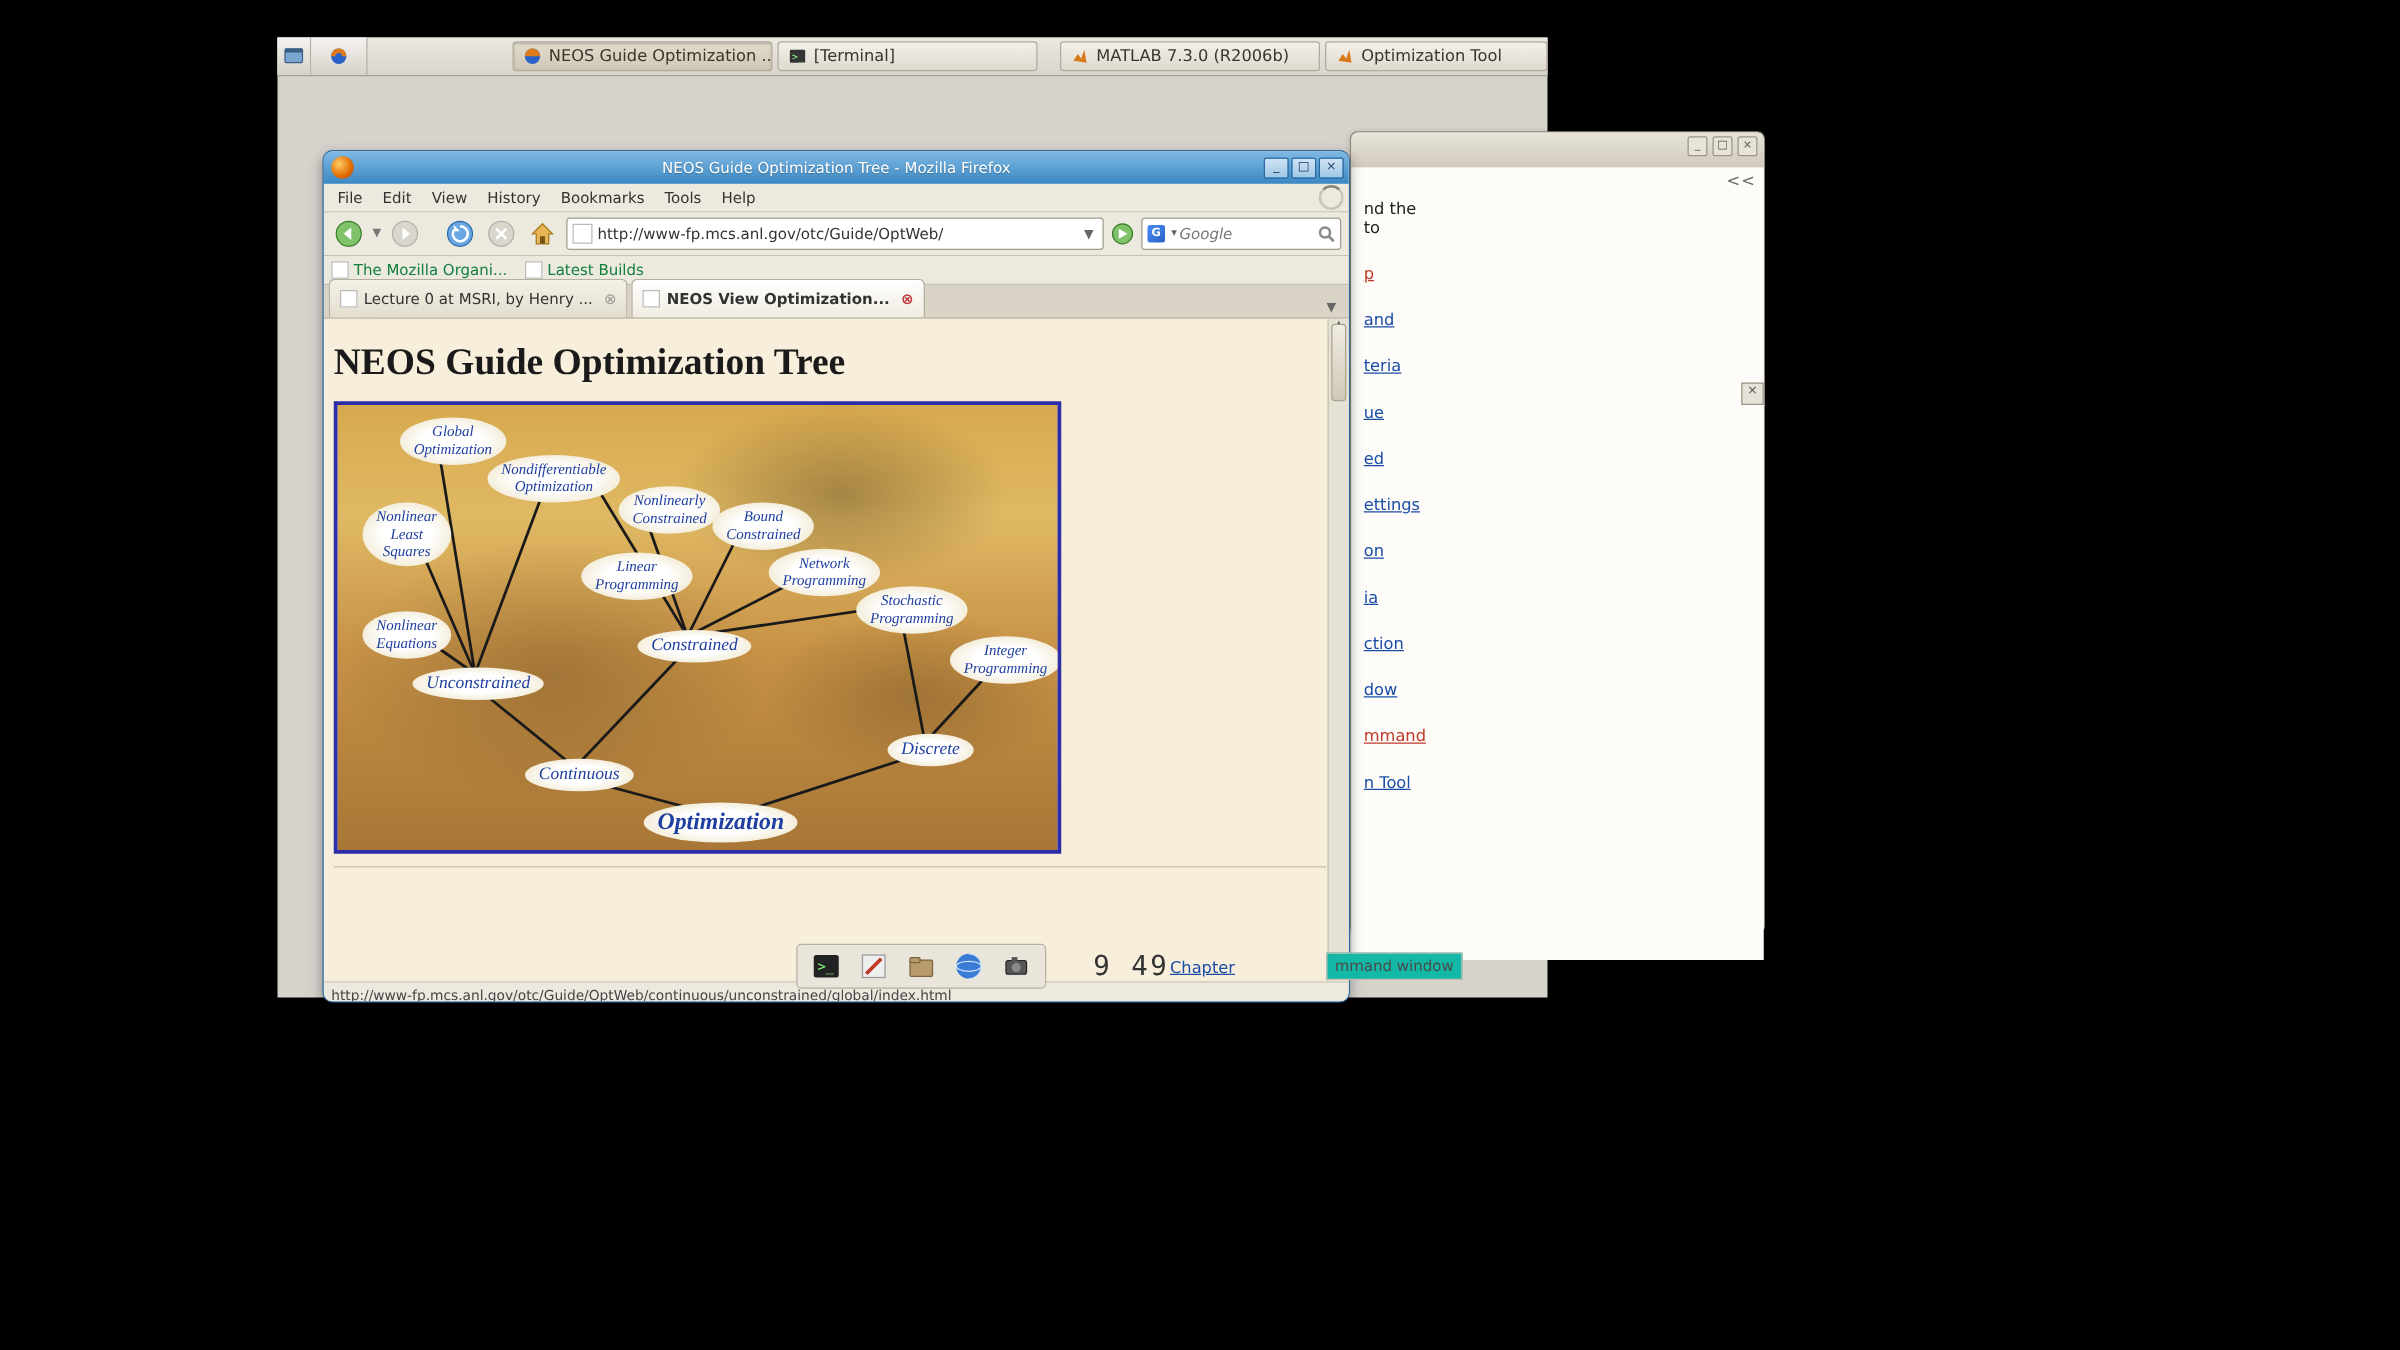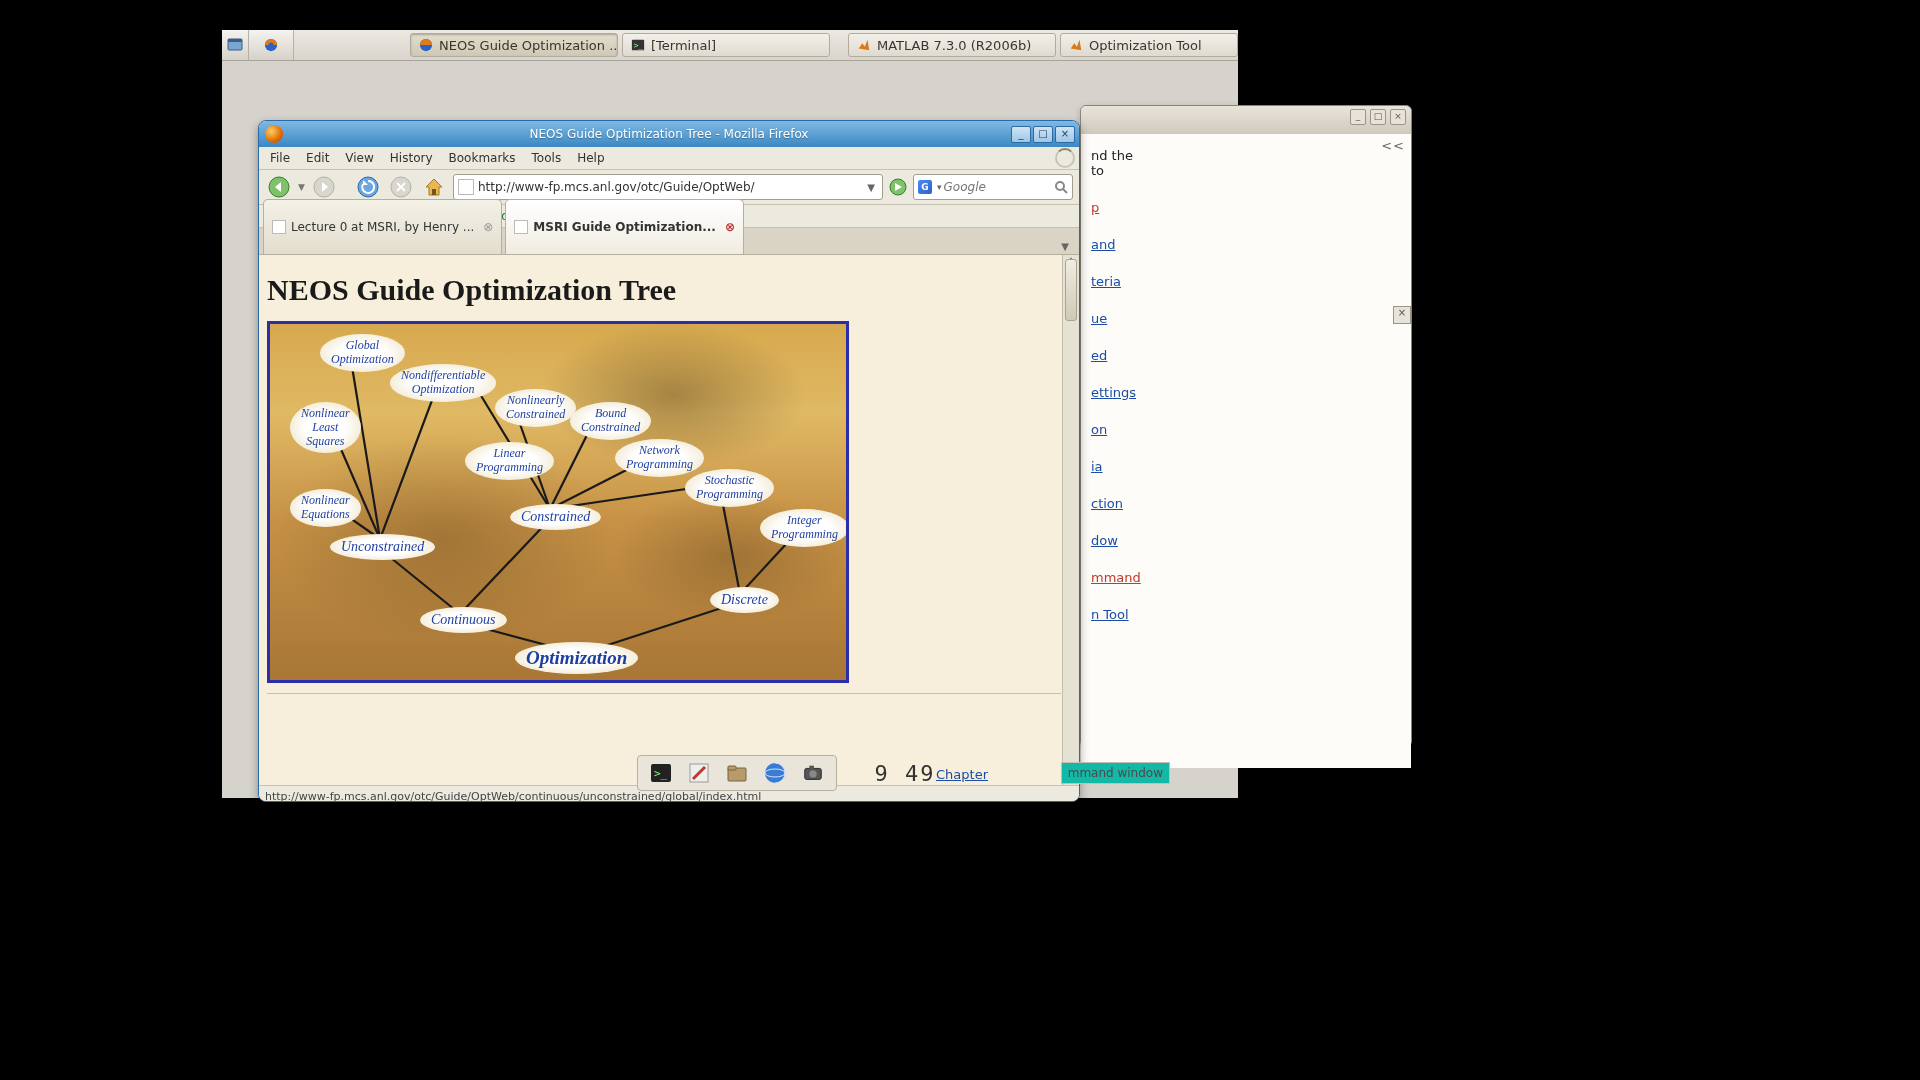--- a/index.html
+++ b/index.html
@@ -55,21 +55,21 @@
   .searchbox { width:150px; height:24px; background:#fff; border:1px solid #a39d8e; border-radius:3px; display:flex; align-items:center; padding:0 4px; font-size:12px; color:#777; font-style:italic; }
   .searchbox .sicn { width:14px; height:14px; margin-right:3px; background:linear-gradient(135deg,#4a8af4,#2a63c8); border-radius:2px; font-size:9px; color:#fff; font-style:normal; text-align:center; line-height:14px; font-weight:bold;}
   .searchbox .drop { color:#666; font-size:9px; padding:0 2px;}
   .searchbox .mag { margin-left:auto; }
 
   .ff-bookmarks { height:22px; background:#ece9df; border-bottom:1px solid #c7c1b1; display:flex; align-items:center; padding:0 6px; gap:14px; font-size:12px; color:#15803d;}
   .bm { display:flex; align-items:center; gap:4px;}
   .bm .pageicon{ width:12px; height:12px; background:#fff; border:1px solid #bbb; }
 
   .ff-tabs { height:26px; background:#d9d4c5; border-bottom:1px solid #b5af9e; display:flex; align-items:flex-end; padding:0 4px; gap:3px;}
-  .tab { height:24px; background:linear-gradient(#f4f1e7,#e2ddce); border:1px solid #b5af9e; border-bottom:none; border-radius:5px 5px 0 0; display:flex; align-items:center; gap:5px; padding:15px 8px; font-size:12px; color:#333; max-width:250px;}
+  .tab { height:24px; background:linear-gradient(#f4f1e7,#e2ddce); border:1px solid #b5af9e; border-bottom:none; border-radius:5px 5px 0 0; display:flex; align-items:center; gap:5px; padding:3px 8px; font-size:12px; color:#333; max-width:250px;}
   .tab.active { background:linear-gradient(#ffffff,#f0ece0); font-weight:bold; }
   .tab .pageicon{ width:12px; height:12px; background:#fff; border:1px solid #bbb; }
   .tab .tclose { font-size:12px; color:#b33; margin-left:4px;}
   .tabs-tail { margin-left:auto; color:#666; padding:0 6px 2px; font-size:10px;}
 
   .ff-content { position:relative; height:calc(100% - 26px - 22px - 34px - 22px - 26px - 20px); background:#f7efdb; overflow:hidden; }
   .ff-content .vscroll { position:absolute; right:0; top:0; width:16px; bottom:0; background:#e5e1d3; border-left:1px solid #c3bdab;}
   .ff-content .vscroll .thumb { position:absolute; left:2px; right:2px; top:4px; height:60px; background:linear-gradient(#f0ece0,#cfc9b7); border:1px solid #aaa391; border-radius:3px;}
   .ff-content .vscroll .sarrow { position:absolute; left:0; right:0; height:14px; text-align:center; font-size:9px; color:#555; background:#e5e1d3;}
   .ff-content .vscroll .up{top:0;} .ff-content .vscroll .down{bottom:0;}
@@ -144,21 +144,21 @@
   </div>
 
   <div class="bgwin">
     <div class="titlebar2">
       <div class="tb-btn">_</div>
       <div class="tb-btn">□</div>
       <div class="tb-btn">×</div>
     </div>
     <div class="bgwin-body">
       <span class="chev">&lt;&lt;</span>
-      <div style="color:#222; margin-top:6px;">nd the</div>
+      <div style="color:#222; margin-top:18px;">nd the</div>
       <div style="color:#222;">to</div>
       <div class="line" style="color:#c03a2a;">p</div>
       <div class="line">and</div>
       <div class="line">teria</div>
       <div class="line">ue</div>
       <div class="line">ed</div>
       <div class="line">ettings</div>
       <div class="line">on</div>
       <div class="line">ia</div>
       <div class="line">ction</div>
@@ -260,21 +260,21 @@
     </div>
 
     <div class="ff-tabs">
       <div class="tab">
         <div class="pageicon"></div>
         <span>Lecture 0 at MSRI, by Henry ...</span>
         <span class="tclose" style="color:#999">⊗</span>
       </div>
       <div class="tab active">
         <div class="pageicon"></div>
-        <span>MSRI Guide Optimization...</span>
+        <span>NEOS View Optimization...</span>
         <span class="tclose">⊗</span>
       </div>
       <div class="tabs-tail">▼</div>
     </div>
 
     <div class="ff-content">
       <div class="vscroll">
         <div class="sarrow up">▲</div>
         <div class="thumb"></div>
         <div class="sarrow down">▼</div>

